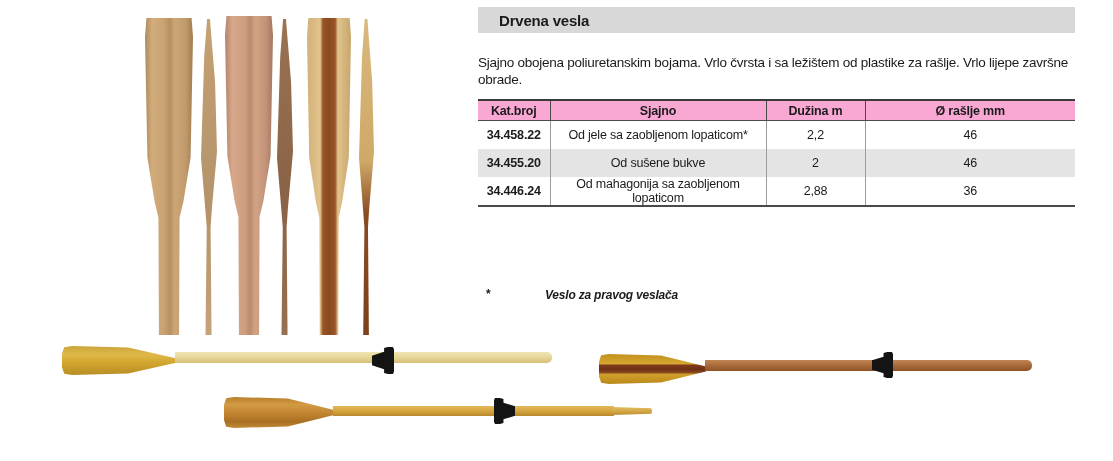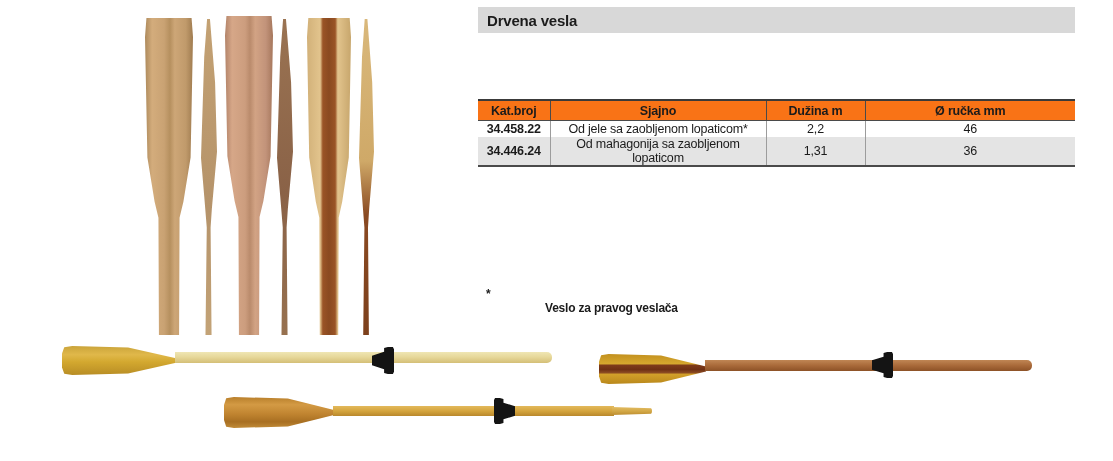--- a/index.html
+++ b/index.html
@@ -5,47 +5,47 @@
   html,body{margin:0;padding:0;background:#fff;}
   #canvas{
     position:relative;width:1113px;height:461px;background:#ffffff;
     font-family:"Liberation Sans", sans-serif;color:#1b1b1b;overflow:hidden;
   }
   
   .title-bar{
     position:absolute;left:478px;top:7px;width:597px;height:26px;
     background:#d8d8d8;display:flex;align-items:center;
   }
-  .title-bar span{font-size:15px;font-weight:bold;padding-left:9px;letter-spacing:-0.2px;}
+  .title-bar span{font-size:15px;font-weight:bold;padding-left:21px;letter-spacing:-0.2px;}
   .descr{
     position:absolute;left:478px;top:40px;width:612px;
     font-size:13.5px;line-height:1.28;letter-spacing:-0.25px;
   }
   .prod-table{
     position:absolute;left:478px;top:99px;width:597px;
     border-collapse:collapse;table-layout:fixed;
     font-size:12.5px;letter-spacing:-0.2px;
   }
   .prod-table col.c1{width:72px;} .prod-table col.c2{width:216px;}
   .prod-table col.c3{width:99px;} .prod-table col.c4{width:210px;}
   .prod-table th{
-    background:#f97316;font-weight:bold;height:19px;padding:0;
+    background:#f9a8d4;font-weight:bold;height:19px;padding:0;
     border-top:2px solid #3a3a3a;border-bottom:1px solid #4a4a4a;
     border-left:1px solid #4a4a4a;text-align:center;
   }
   .prod-table th:first-child{border-left:none;}
   .prod-table td{
-    height:16px;padding:0;text-align:center;border-left:1px solid #9c9c9c;
+    height:28px;padding:0;text-align:center;border-left:1px solid #9c9c9c;
   }
   .prod-table td:first-child{border-left:none;font-weight:bold;}
   .prod-table tbody tr:nth-child(even) td{background:#e4e4e4;}
   .prod-table tbody tr:last-child td{border-bottom:2px solid #4a4a4a;text-align:center;}
   .footnote{position:absolute;left:486px;top:287px;width:560px;font-size:12px;}
   .footnote .star{font-weight:bold;position:absolute;left:0;top:0;}
-  .footnote .fn-text{position:absolute;left:59px;top:14px;font-weight:600;letter-spacing:-0.2px;}
+  .footnote .fn-text{position:absolute;left:59px;top:1px;font-style:italic;font-weight:600;letter-spacing:-0.2px;}
 
   
   .blade-group{position:absolute;left:130px;top:5px;width:262px;height:330px;}
   .blade-group > div{position:absolute;}
   .clip-front{clip-path:polygon(3% 0%,97% 0%,100% 6%,95% 44%,80% 58%,72% 63%,71% 100%,29% 100%,28% 63%,20% 58%,5% 44%,0% 6%);}
   .clip-side{clip-path:polygon(38% 0%,56% 0%,88% 20%,100% 42%,68% 60%,60% 66%,66% 100%,28% 100%,36% 66%,20% 56%,0% 44%,20% 12%);}
   .blade-f1{left:15px;top:13px;width:48px;height:317px;
     background:linear-gradient(90deg,#ad8a5c,#d3ac7c 15%,#c9a273 40%,#b6905f 52%,#cda677 62%,#c09a6b 85%,#a07c50);}
   .blade-s1{left:71px;top:14px;width:16px;height:316px;
     background:linear-gradient(180deg,#c3a173,#b5936a 60%,#c3a377);}
@@ -93,47 +93,54 @@
     <div class="blade-f2 clip-front"></div>
     <div class="blade-s2 clip-side"></div>
     <div class="blade-f3 clip-front"></div>
     <div class="blade-s3 clip-side"></div>
   </div>
 
   <div class="title-bar">
     <span>Drvena vesla</span>
   </div>
 
+  <p class="descr">Sjajno obojena poliuretanskim bojama. Vrlo čvrsta i sa ležištem od plastike za rašlje. Vrlo lijepe završne obrade.</p>
 
   <table class="prod-table">
     <colgroup>
         <col class="c1">
         <col class="c2">
         <col class="c3">
         <col class="c4">
       </colgroup>
     <thead>
       <tr>
         <th>Kat.broj</th>
         <th>Sjajno</th>
         <th>Dužina m</th>
-        <th>Ø ručka mm</th>
+        <th>Ø rašlje mm</th>
       </tr>
     </thead>
     <tbody>
       <tr>
         <td>34.458.22</td>
         <td>Od jele sa zaobljenom lopaticom*</td>
         <td>2,2</td>
         <td>46</td>
       </tr>
       <tr>
+        <td>34.455.20</td>
+        <td>Od sušene bukve</td>
+        <td>2</td>
+        <td>46</td>
+      </tr>
+      <tr>
         <td>34.446.24</td>
         <td>Od mahagonija sa zaobljenom lopaticom</td>
-        <td>1,31</td>
+        <td>2,88</td>
         <td>36</td>
       </tr>
     </tbody>
   </table>
 
   <div class="footnote">
     <span class="star">*</span>
     <span class="fn-text">Veslo za pravog veslača</span>
   </div>
 

